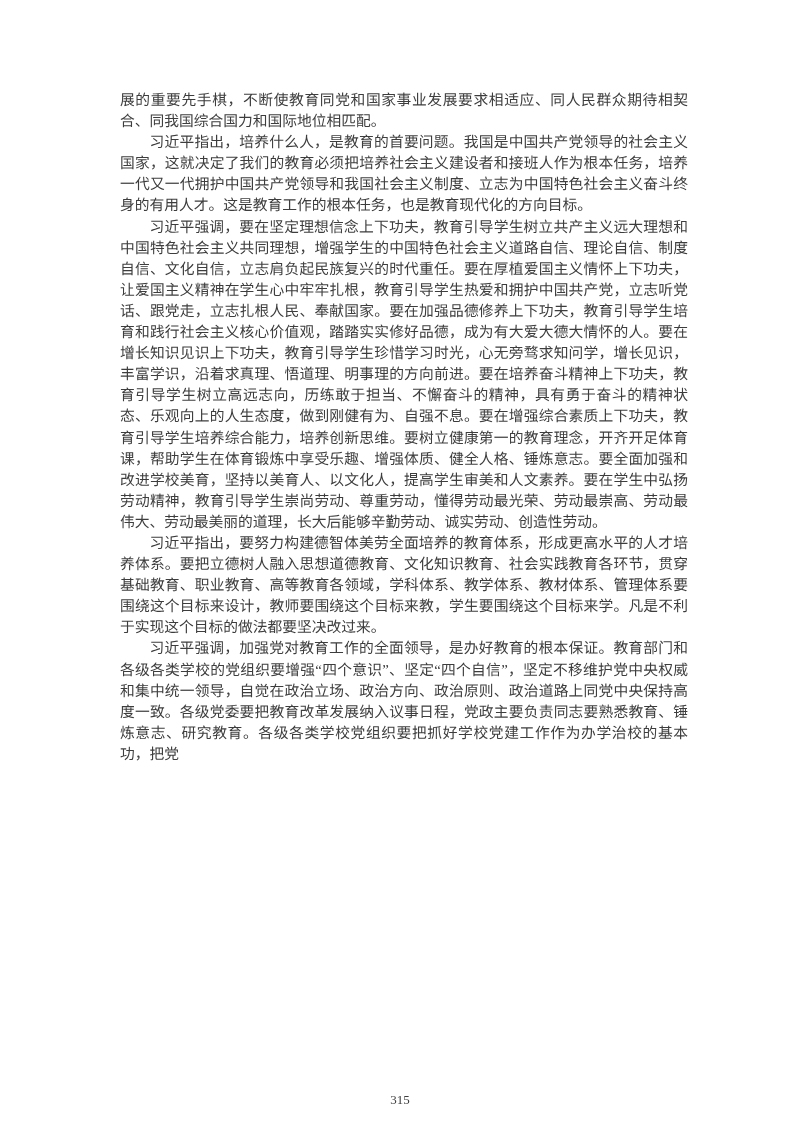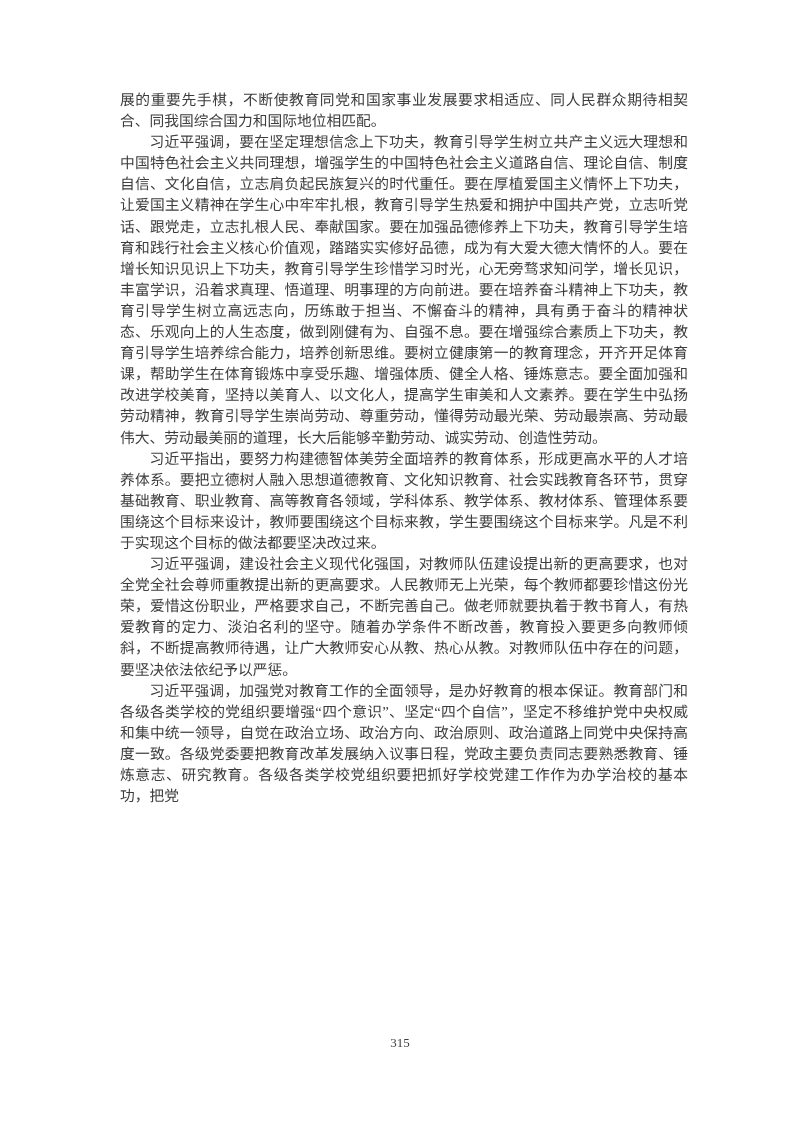--- a/index.html
+++ b/index.html
@@ -39,33 +39,33 @@
     text-justify: inter-ideograph;
     word-break: break-all;
     letter-spacing: 0;
   }
   .content p.indent {
     text-indent: 2em;
   }
   .page-number {
     position: absolute;
     left: 0;
-    top: 1035px;
+    top: 1092px;
     width: 800px;
     text-align: center;
     font-size: 13px;
     color: #3d3d3d;
     line-height: 16px;
   }
 </style>
 </head>
 <body>
 
 <div class="page">
   <div class="content">
     <p>展的重要先手棋，不断使教育同党和国家事业发展要求相适应、同人民群众期待相契合、同我国综合国力和国际地位相匹配。</p>
+    <p class="indent">习近平指出，培养什么人，是教育的首要问题。我国是中国共产党领导的社会主义国家，这就决定了我们的教育必须把培养社会主义建设者和接班人作为根本任务，培养一代又一代拥护中国共产党领导和我国社会主义制度、立志为中国特色社会主义奋斗终身的有用人才。这是教育工作的根本任务，也是教育现代化的方向目标。</p>
     <p class="indent">习近平强调，要在坚定理想信念上下功夫，教育引导学生树立共产主义远大理想和中国特色社会主义共同理想，增强学生的中国特色社会主义道路自信、理论自信、制度自信、文化自信，立志肩负起民族复兴的时代重任。要在厚植爱国主义情怀上下功夫，让爱国主义精神在学生心中牢牢扎根，教育引导学生热爱和拥护中国共产党，立志听党话、跟党走，立志扎根人民、奉献国家。要在加强品德修养上下功夫，教育引导学生培育和践行社会主义核心价值观，踏踏实实修好品德，成为有大爱大德大情怀的人。要在增长知识见识上下功夫，教育引导学生珍惜学习时光，心无旁骛求知问学，增长见识，丰富学识，沿着求真理、悟道理、明事理的方向前进。要在培养奋斗精神上下功夫，教育引导学生树立高远志向，历练敢于担当、不懈奋斗的精神，具有勇于奋斗的精神状态、乐观向上的人生态度，做到刚健有为、自强不息。要在增强综合素质上下功夫，教育引导学生培养综合能力，培养创新思维。要树立健康第一的教育理念，开齐开足体育课，帮助学生在体育锻炼中享受乐趣、增强体质、健全人格、锤炼意志。要全面加强和改进学校美育，坚持以美育人、以文化人，提高学生审美和人文素养。要在学生中弘扬劳动精神，教育引导学生崇尚劳动、尊重劳动，懂得劳动最光荣、劳动最崇高、劳动最伟大、劳动最美丽的道理，长大后能够辛勤劳动、诚实劳动、创造性劳动。</p>
     <p class="indent">习近平指出，要努力构建德智体美劳全面培养的教育体系，形成更高水平的人才培养体系。要把立德树人融入思想道德教育、文化知识教育、社会实践教育各环节，贯穿基础教育、职业教育、高等教育各领域，学科体系、教学体系、教材体系、管理体系要围绕这个目标来设计，教师要围绕这个目标来教，学生要围绕这个目标来学。凡是不利于实现这个目标的做法都要坚决改过来。</p>
-    <p class="indent">习近平强调，建设社会主义现代化强国，对教师队伍建设提出新的更高要求，也对全党全社会尊师重教提出新的更高要求。人民教师无上光荣，每个教师都要珍惜这份光荣，爱惜这份职业，严格要求自己，不断完善自己。做老师就要执着于教书育人，有热爱教育的定力、淡泊名利的坚守。随着办学条件不断改善，教育投入要更多向教师倾斜，不断提高教师待遇，让广大教师安心从教、热心从教。对教师队伍中存在的问题，要坚决依法依纪予以严惩。</p>
     <p class="indent">习近平强调，加强党对教育工作的全面领导，是办好教育的根本保证。教育部门和各级各类学校的党组织要增强“四个意识”、坚定“四个自信”，坚定不移维护党中央权威和集中统一领导，自觉在政治立场、政治方向、政治原则、政治道路上同党中央保持高度一致。各级党委要把教育改革发展纳入议事日程，党政主要负责同志要熟悉教育、锤炼意志、研究教育。各级各类学校党组织要把抓好学校党建工作作为办学治校的基本功，把党</p>
   </div>
   <div class="page-number">315</div>
 </div>
 
 </body></html>

